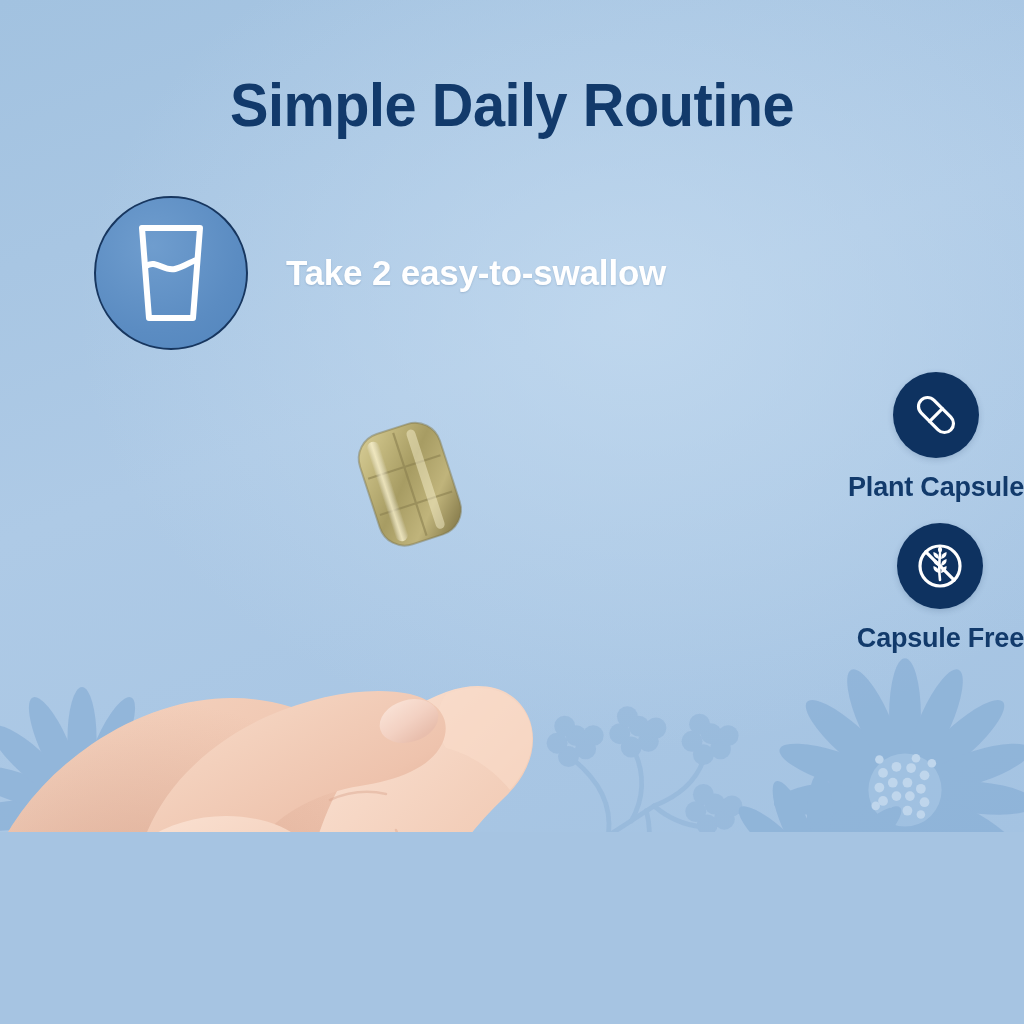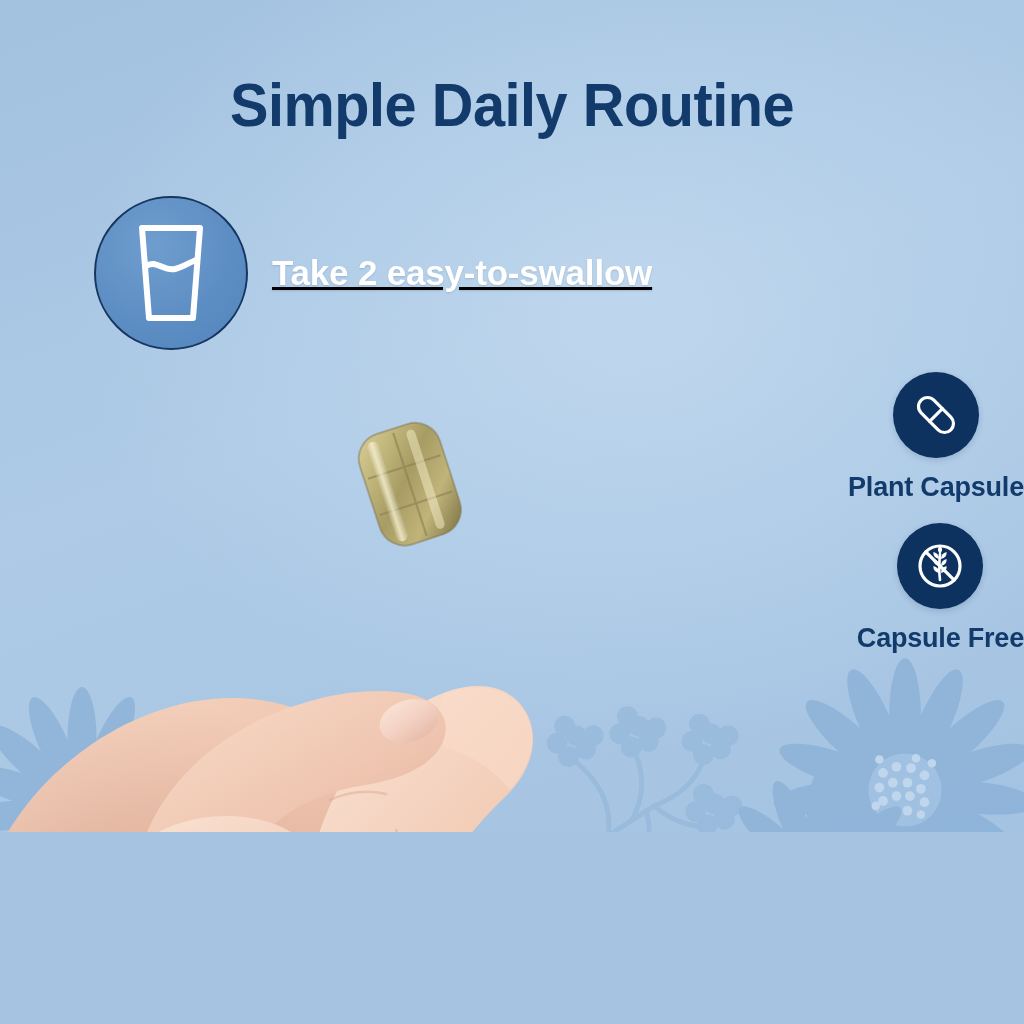--- a/index.html
+++ b/index.html
@@ -40,22 +40,21 @@
     transform-origin:center;
     white-space:nowrap;
   }
 
   
   .instruction {
     position:absolute;
     left:94px; top:196px;
     display:flex;
     align-items:center;
-    gap:24px;
-    text-decoration:underline;
+    gap:38px;
   }
   .glass-circle {
     width:154px; height:154px;
     flex:0 0 154px;
     border-radius:50%;
     background:radial-gradient(circle at 38% 32%, #6f9dce 0%, #5b8cc2 62%, #5285bd 100%);
     border:2px solid #17365f;
     display:flex; align-items:center; justify-content:center;
   }
   .instruction-text {

